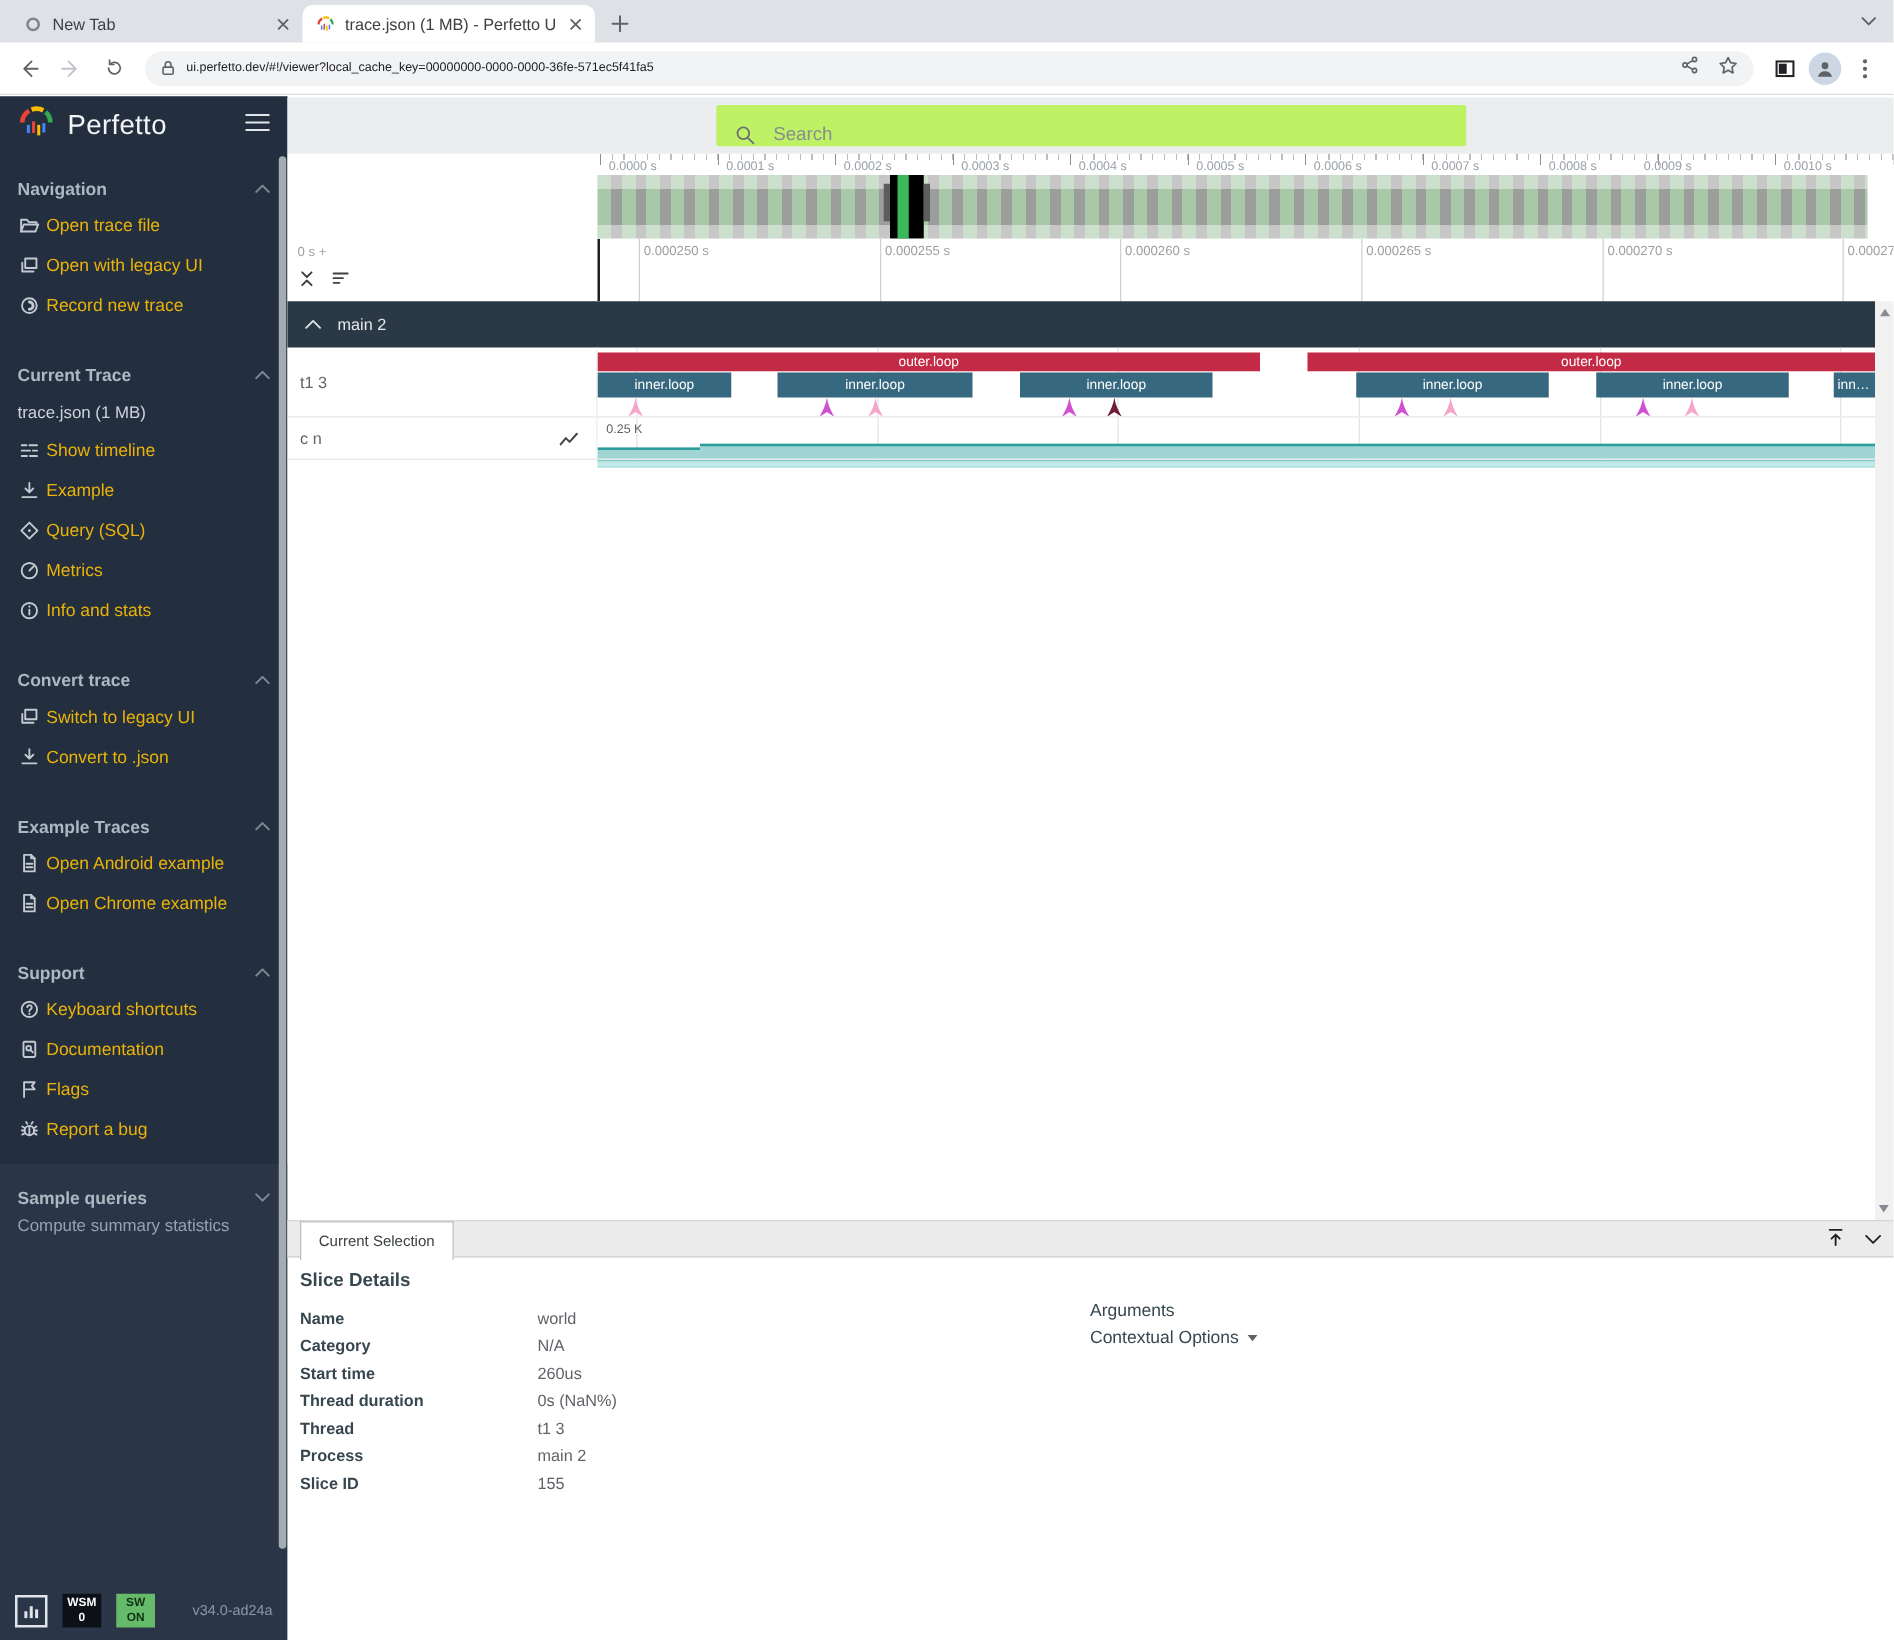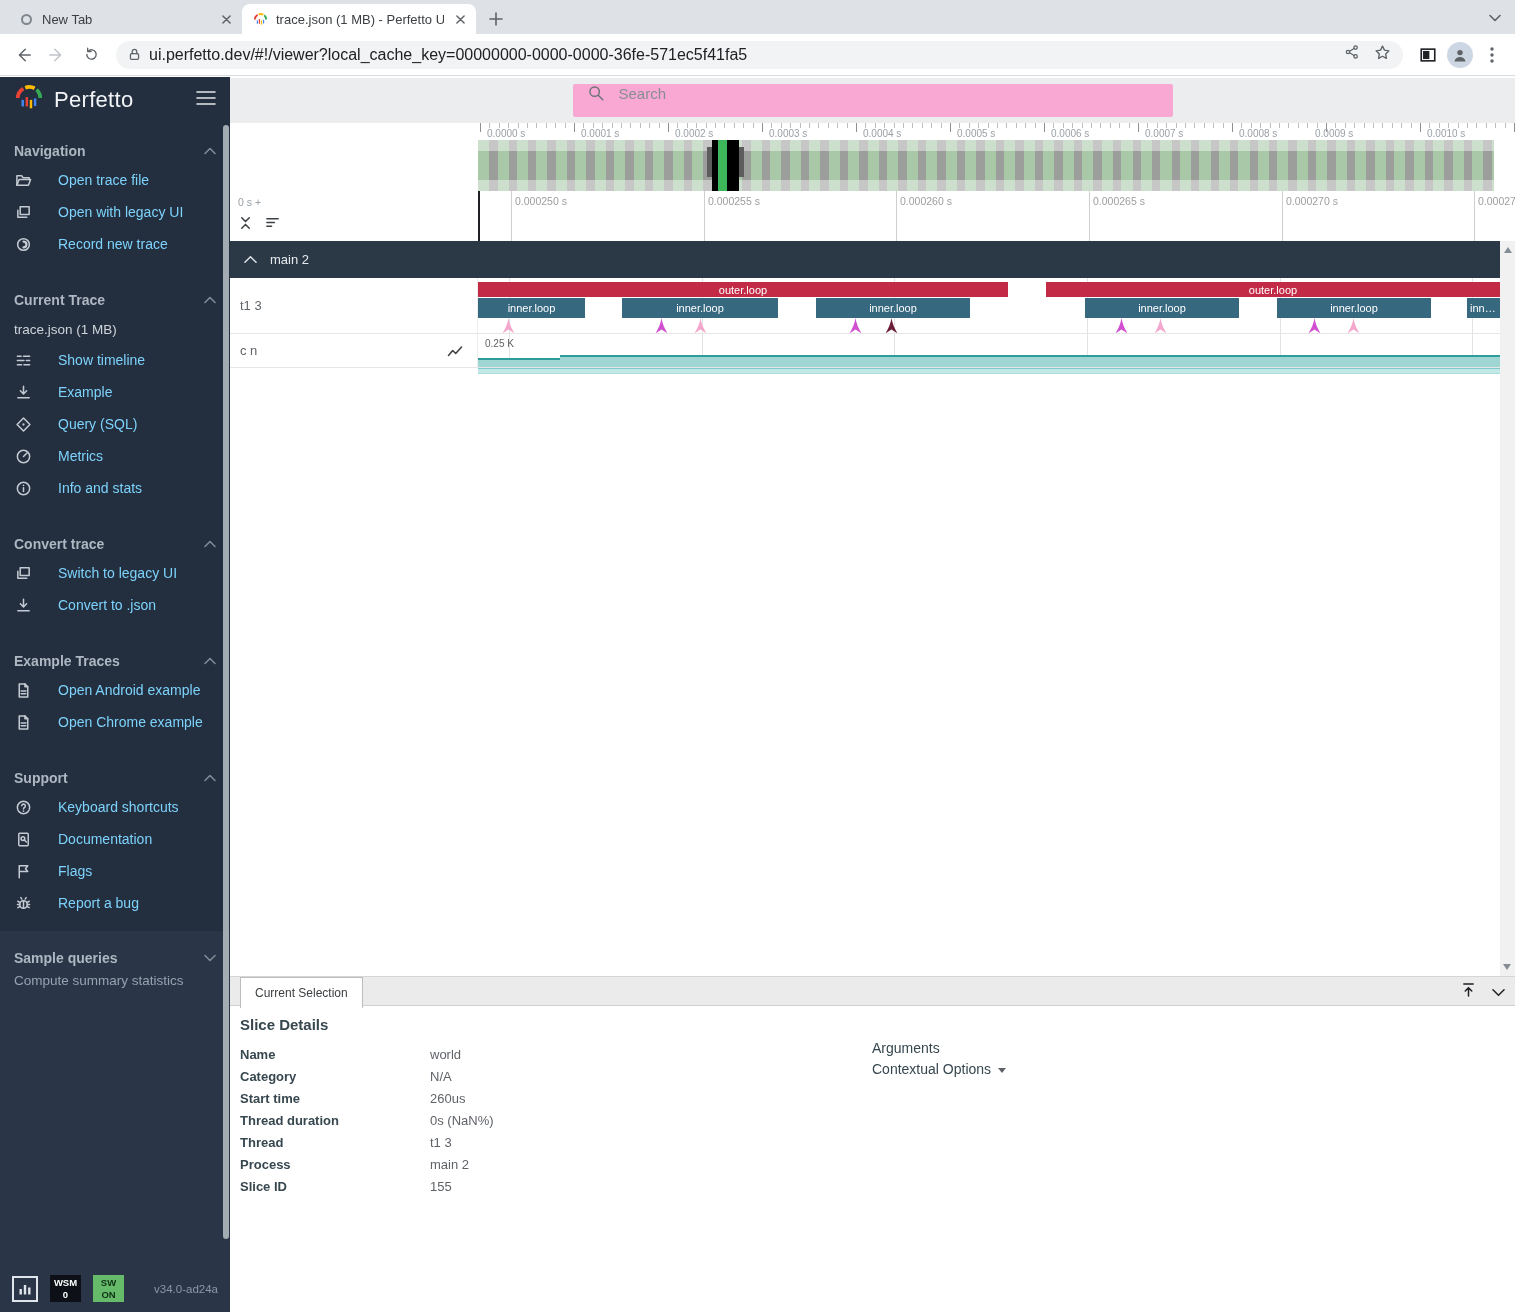--- a/index.html
+++ b/index.html
@@ -14,56 +14,56 @@
   .tab-title{flex:1;white-space:nowrap;overflow:hidden;text-overflow:clip;}
   .tab-close{width:16px;height:16px;display:flex;align-items:center;justify-content:center;color:#5f6368;border-radius:50%;}
   .favicon{width:16px;height:16px;flex:0 0 16px;display:flex;align-items:center;justify-content:center;}
   .favicon.newtab i{display:block;width:11px;height:11px;border:2px solid #80868b;border-radius:50%;}
   .newtab-btn{width:28px;height:28px;margin:0 0 1px 6px;display:flex;align-items:center;justify-content:center;color:#5f6368;}
   .tabstrip-chev{position:absolute;right:14px;bottom:8px;color:#5f6368;}
   .toolbar{height:42px;background:#fff;border-bottom:1px solid #d8dbdf;display:flex;align-items:center;padding:0 8px;gap:4px;}
   .nav-ic{width:30px;height:30px;display:flex;align-items:center;justify-content:center;color:#5f6368;}
   .nav-ic.disabled{color:#c0c4c9;}
   .omnibox{flex:1;height:28px;background:#f1f3f4;border-radius:14px;display:flex;align-items:center;padding:0 12px;margin:0 6px;gap:8px;}
-  .omni-url{flex:1;font-size:16px;color:#202124;white-space:nowrap;overflow:hidden;}
+  .omni-url{flex:1;font-size:10px;color:#202124;white-space:nowrap;overflow:hidden;}
   .omni-actions{display:flex;gap:14px;color:#5f6368;}
   .avatar{width:26px;height:26px;border-radius:50%;background:#cdd7e3;display:flex;align-items:center;justify-content:center;color:#5f6368;}
 
   
   .sidebar{position:absolute;left:0;top:77px;width:230px;height:1235px;background:#232e3e;display:flex;flex-direction:column;color:#ced4da;}
   .main{position:absolute;left:230px;top:77px;width:1285px;height:1235px;}
 
   
   .brand{height:46px;display:flex;align-items:center;padding:0 14px;flex:0 0 46px;}
   .brand h1{font-size:22px;font-weight:400;color:#f2f4f6;margin:0 0 0 10px;flex:1;letter-spacing:.3px;}
   .hamburger{color:#e3e7ea;}
   .side-nav{overflow:hidden;}
   .side-section{padding:15px 0 12px;}
   .side-title{display:flex;align-items:center;justify-content:space-between;padding:0 14px;height:26px;font-size:14px;font-weight:700;color:#aeb8c2;}
   .side-title .chev{color:#7f8a96;display:flex;}
   .side-note{padding:9px 14px 7px;font-size:13.5px;color:#ced4da;}
   .side-note.dim{color:#97a2ae;padding-top:2px;}
-  .side-item{display:flex;align-items:center;gap:26px;height:32px;padding:0 15px;font-size:14px;color:#7dd3fc;cursor:pointer;}
+  .side-item{display:flex;align-items:center;gap:5px;height:32px;padding:0 15px;font-size:14px;color:#eab308;cursor:pointer;}
   .side-icon{width:17px;height:17px;display:flex;color:#c3cad2;}
   .side-icon svg{width:17px;height:17px;}
   .side-lower{background:#2a3647;flex:1;display:flex;flex-direction:column;}
   .side-lower .side-section{padding-top:14px;}
   .side-spacer{flex:1;}
   .side-footer{display:flex;align-items:center;gap:12px;padding:0 12px 10px;}
   .chart-btn{width:26px;height:26px;border:2px solid #dfe5ea;display:flex;align-items:center;justify-content:center;color:#dfe5ea;}
   .badge{width:31px;padding:2px 0;text-align:center;font-size:9.5px;line-height:1.2;font-weight:700;}
   .badge span{display:block;}
   .badge.wsm{background:#0d1117;color:#fff;}
   .badge.sw{background:#66bb6a;color:#0f3115;}
   .version{margin-left:auto;color:#8c97a5;font-size:11.5px;}
   .side-scrollthumb{position:absolute;right:1px;top:48px;width:6px;height:1114px;background:#b9bfc7;border-radius:3px;opacity:.85;}
 
   
   .topbar{position:absolute;left:0;top:1px;width:1285px;height:45px;background:#ebedef;display:flex;align-items:center;justify-content:center;}
-  .searchbox{width:600px;height:33px;background:#f9a8d4;display:flex;align-items:flex-start;padding:0 14px;gap:12px;border-radius:2px;}
+  .searchbox{width:600px;height:33px;background:#bef264;display:flex;align-items:flex-end;padding:0 14px;gap:12px;border-radius:2px;}
   .searchbox input{border:none;outline:none;background:transparent;font-size:15px;color:#5f6368;flex:1;font-family:inherit;}
   .searchbox input::placeholder{color:#878d93;}
   .search-ic{color:#6d7175;display:flex;}
 
   
   .tl-header{position:absolute;left:0;top:46px;width:1285px;height:68px;background:#fff;overflow:hidden;}
   .ruler-ticks{position:absolute;left:250px;right:0;top:0;height:9px;
     background-image:
       repeating-linear-gradient(90deg,#8f8f8f 0 1px,transparent 1px 94px),
       repeating-linear-gradient(90deg,#bdbdbd 0 1px,transparent 1px 9.4px);

